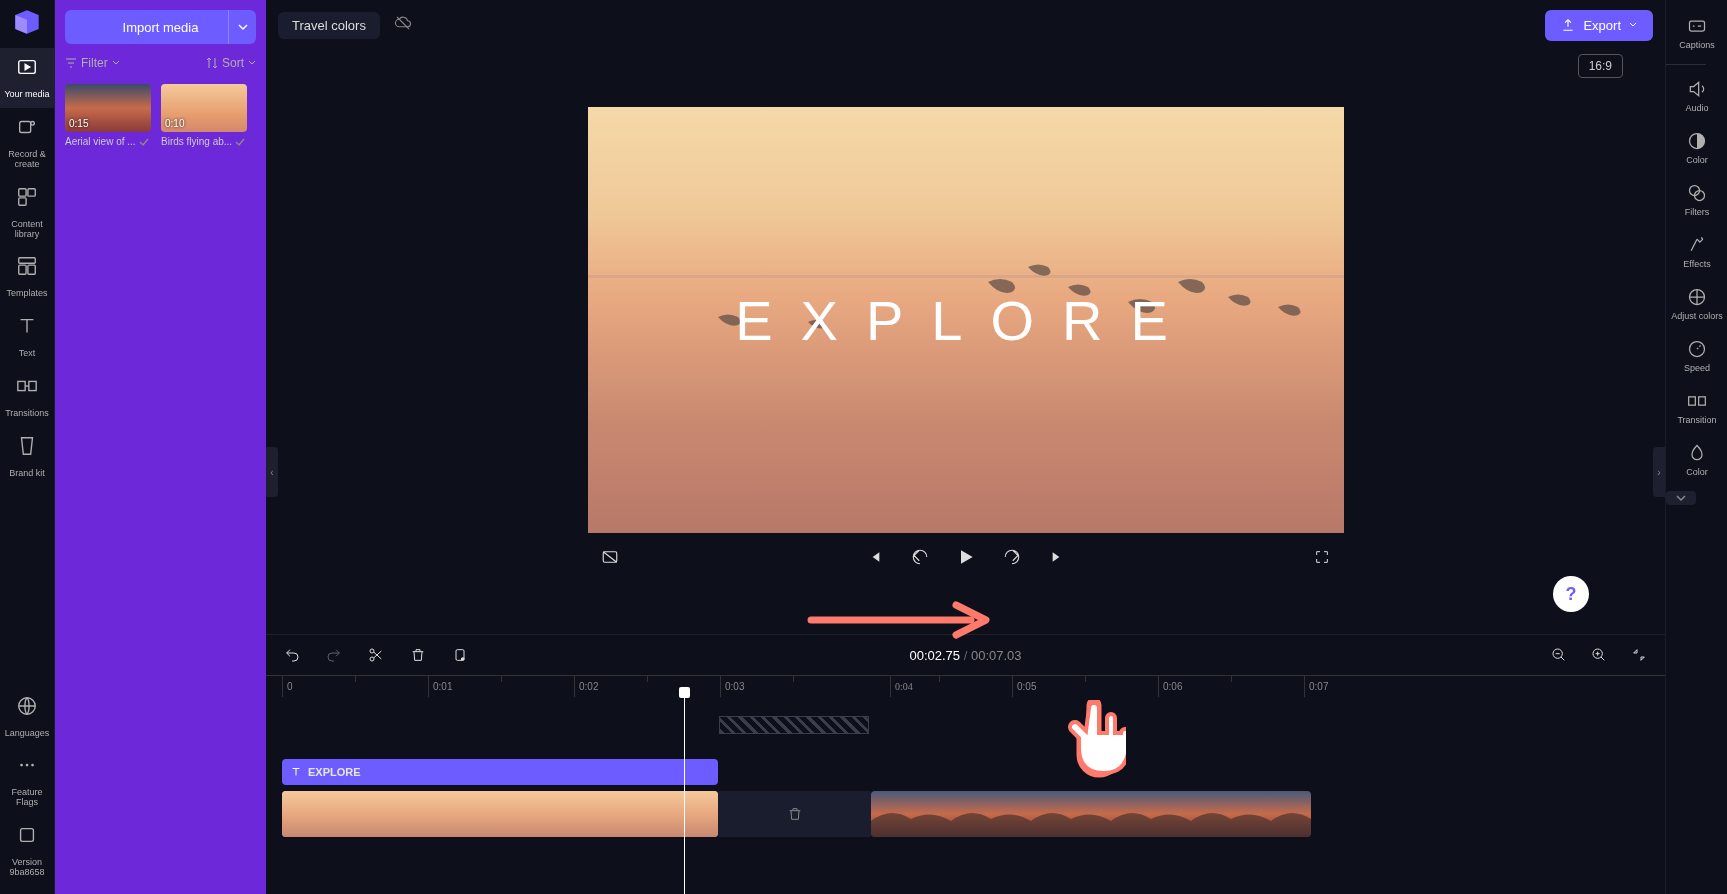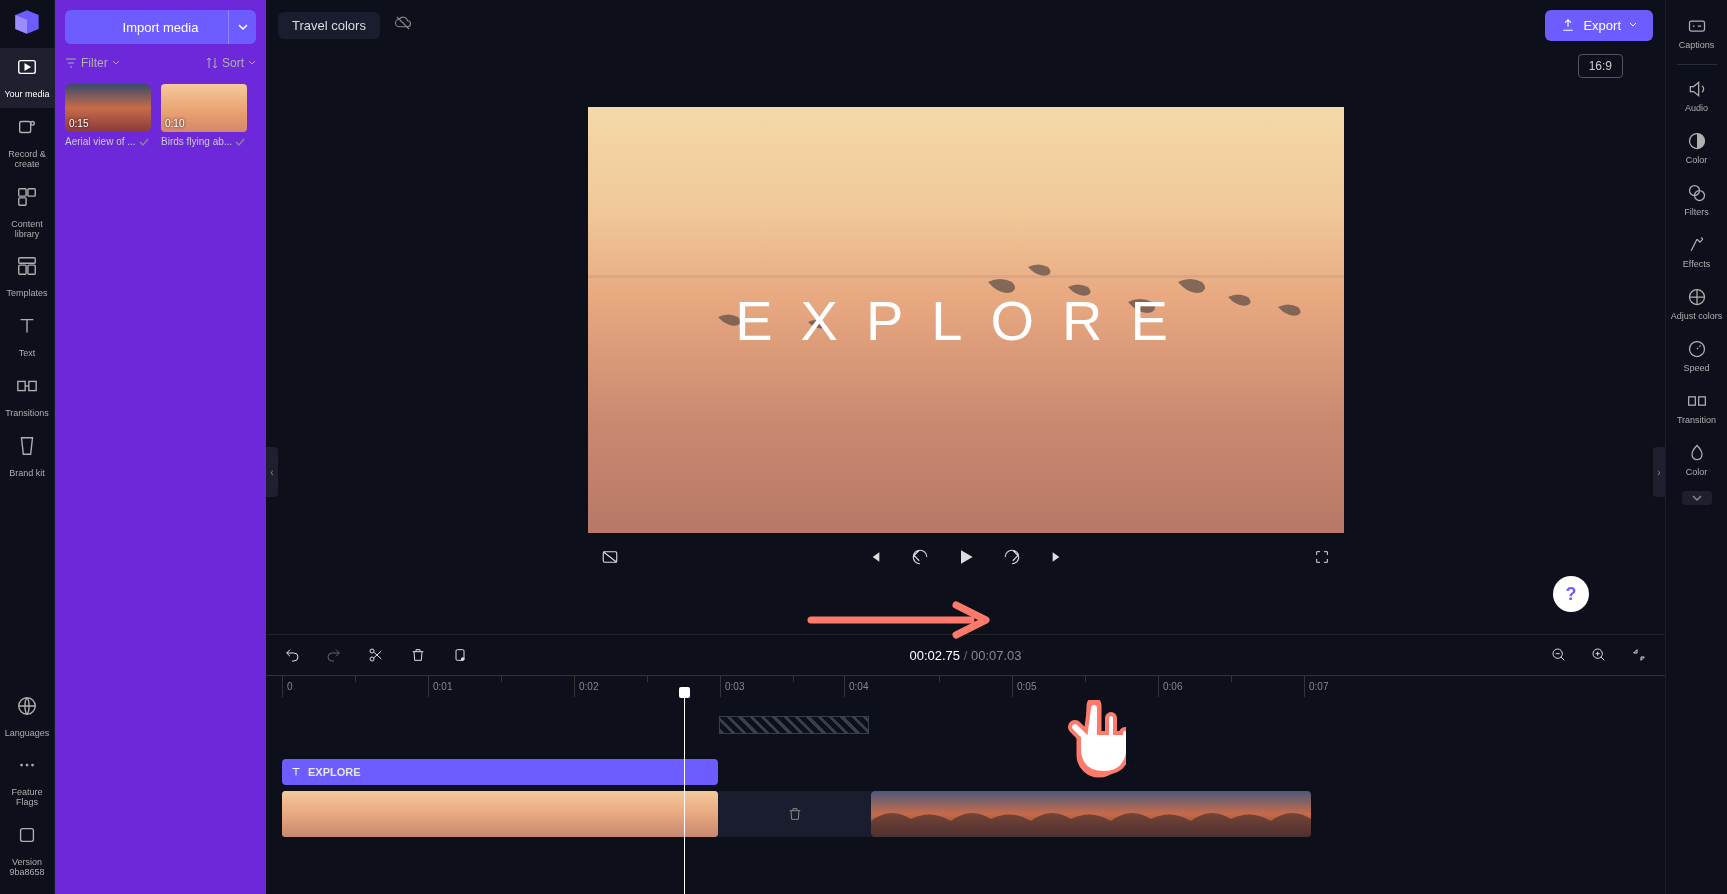--- a/index.html
+++ b/index.html
@@ -43,21 +43,21 @@
 .tracks { position: relative; height: 198px; }
 .text-track { position: absolute; top: 62px; left: 16px; height: 26px; background: #6d5cff; border-radius: 4px; display: flex; align-items: center; padding: 0 8px; gap: 6px; font-size: 11px; font-weight: 600; width: 436px; }
 .clip { position: absolute; top: 94px; height: 46px; border-radius: 4px; overflow: hidden; }
 .clip1 { left: 16px; width: 436px; }
 .clip2 { left: 605px; width: 440px; }
 .gap-area { position: absolute; top: 94px; left: 452px; width: 153px; height: 46px; background: #1a1d2e; display: flex; align-items: center; justify-content: center; }
 .playhead { position: absolute; top: 0; bottom: 0; left: 418px; width: 1px; background: #fff; z-index: 5; }
 .playhead-handle { position: absolute; top: -10px; left: -5px; width: 11px; height: 11px; background: #fff; border-radius: 2px; }
 .hatch { position: absolute; top: 40px; left: 453px; width: 150px; height: 18px; background: repeating-linear-gradient(45deg, #3a3d4b 0 3px, transparent 3px 8px); border: 1px solid #3a3d4b; }
 .panel-toggle { position: absolute; top: 50%; width: 12px; height: 50px; background: #1e2030; display: flex; align-items: center; justify-content: center; font-size: 10px; color: #888; cursor: pointer; border-radius: 0 4px 4px 0; }
-.right-rail { width: 62px; background: #0d0f1a; border-left: 1px solid #1a1d2e; display: flex; flex-direction: column; align-items: center; padding-top: 8px; gap: 2px; }
+.right-rail { width: 62px; background: #0d0f1a; border-left: 1px solid #1a1d2e; display: flex; flex-direction: column; padding-top: 8px; gap: 2px; }
 .right-item { width: 62px; padding: 8px 2px; display: flex; flex-direction: column; align-items: center; gap: 4px; font-size: 9px; color: #b0b0b0; cursor: pointer; text-align: center; }
 .right-item svg { width: 20px; height: 20px; }
 .help-fab { position: absolute; right: 76px; bottom: 282px; width: 36px; height: 36px; border-radius: 50%; background: #fff; display: flex; align-items: center; justify-content: center; font-size: 18px; color: #6d5cff; font-weight: bold; cursor: pointer; }
 .tutorial-arrow { position: absolute; top: 600px; left: 540px; z-index: 10; }
 .tutorial-hand { position: absolute; top: 700px; left: 795px; z-index: 10; }
 .expand-toggle { width: 30px; height: 14px; background: #1e2030; border-radius: 4px; margin-top: 4px; display: flex; align-items: center; justify-content: center; cursor: pointer; }
 </style>
 </head>
 <body>
 
@@ -167,21 +167,21 @@
           <path d="M3 1v10M3 1l-2 2M3 1l2 2M9 11V1M9 11l-2-2M9 11l2-2"></path>
         </svg>
       <span>Sort</span>
       <svg width="8" height="8" viewBox="0 0 8 8">
           <path d="M1 2l3 3 3-3" stroke="currentColor" fill="none"></path>
         </svg>
     </div>
   </div>
   <div class="media-grid">
     <div class="media-thumb">
-      <div class="thumb-box" style="background:linear-gradient(180deg,#3a4a6b 0%,#c76b4a 50%,#8b3a3a 100%);border-radius:6px;">
+      <div class="thumb-box" style="background:linear-gradient(180deg,#3a4a6b 0%,#c76b4a 50%,#8b3a3a 100%);">
         <span class="thumb-dur">0:15</span>
       </div>
       <div class="thumb-label">
         <span>Aerial view of ...</span>
         <svg width="10" height="10" viewBox="0 0 10 10">
             <path d="M1 5l3 3 5-6" stroke="#888" fill="none" stroke-width="1.5"></path>
           </svg>
       </div>
     </div>
     <div class="media-thumb">
@@ -337,21 +337,21 @@
     </div>
     <div class="ruler">
       <div class="ruler-mark" style="left:16px;">0</div>
       <div class="tick" style="left:89px;"></div>
       <div class="ruler-mark" style="left:162px;">0:01</div>
       <div class="tick" style="left:235px;"></div>
       <div class="ruler-mark" style="left:308px;">0:02</div>
       <div class="tick" style="left:381px;"></div>
       <div class="ruler-mark" style="left:454px;">0:03</div>
       <div class="tick" style="left:527px;"></div>
-      <div class="ruler-mark" style="left:578px;">0:04</div>
+      <div class="ruler-mark" style="left:624px;font-family:Liberation Serif, serif;">0:04</div>
       <div class="tick" style="left:673px;"></div>
       <div class="ruler-mark" style="left:746px;">0:05</div>
       <div class="tick" style="left:819px;"></div>
       <div class="ruler-mark" style="left:892px;">0:06</div>
       <div class="tick" style="left:965px;"></div>
       <div class="ruler-mark" style="left:1038px;">0:07</div>
       <div class="ruler-mark" style="left:1184px;border:none;"></div>
       <div class="hatch"></div>
     </div>
     <div class="tracks">

